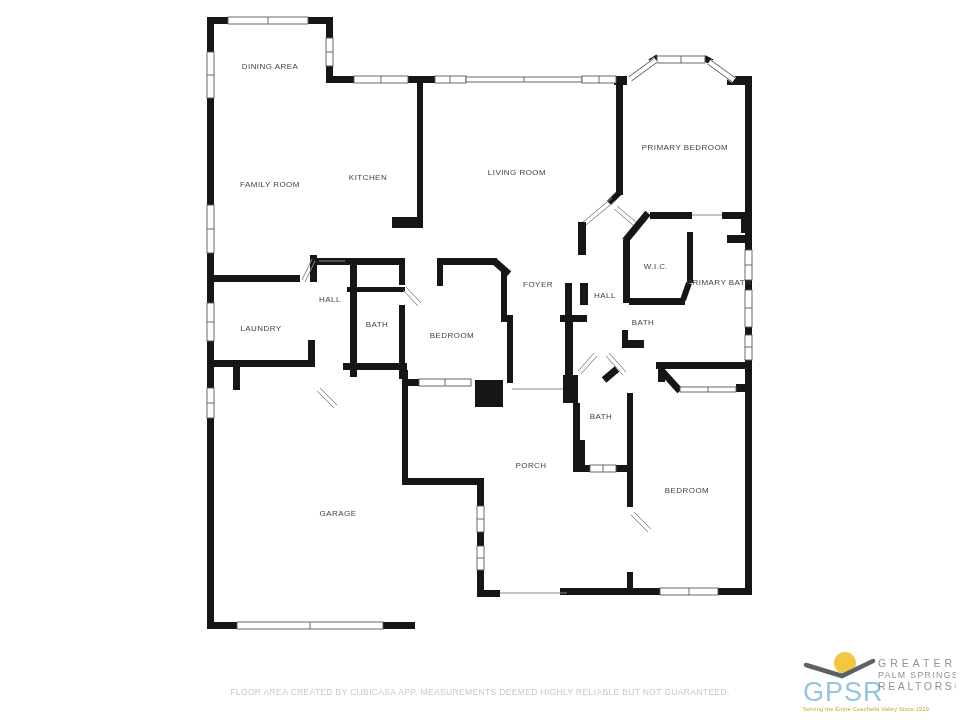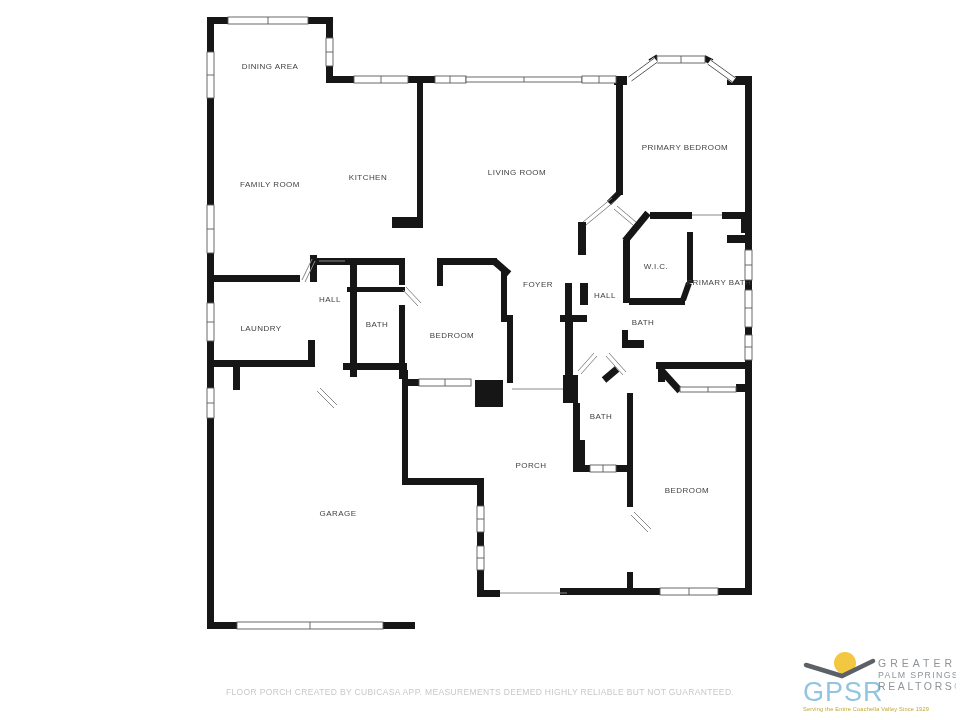--- a/index.html
+++ b/index.html
@@ -261,21 +261,21 @@
         <text x="377" y="327">BATH</text>
         <text x="452" y="338">BEDROOM</text>
         <text x="643" y="325">BATH</text>
         <text x="601" y="419">BATH</text>
         <text x="531" y="468">PORCH</text>
         <text x="338" y="516">GARAGE</text>
         <text x="687" y="493">BEDROOM</text>
       </g>
   </svg>
 
-  <div class="footer-note">FLOOR PORCH CREATED BY CUBICASA APP. MEASUREMENTS DEEMED HIGHLY RELIABLE BUT NOT GUARANTEED.</div>
+  <div class="footer-note">FLOOR AREA CREATED BY CUBICASA APP. MEASUREMENTS DEEMED HIGHLY RELIABLE BUT NOT GUARANTEED.</div>
 
   <svg class="logo" viewBox="0 0 154 66">
     <circle class="sun" cx="43" cy="13" r="11"></circle>
     <path class="bird" d="M4,15 L40,26 L71,11"></path>
     <text class="acr" x="1" y="51">GPSR</text>
     <text class="l1" x="76" y="17">GREATER</text>
     <text class="l2" x="76" y="28">PALM SPRINGS</text>
     <text class="l3" x="76" y="40">REALTORS®</text>
     <text class="tag" x="1" y="61">Serving the Entire Coachella Valley Since 1929</text>
   </svg>

